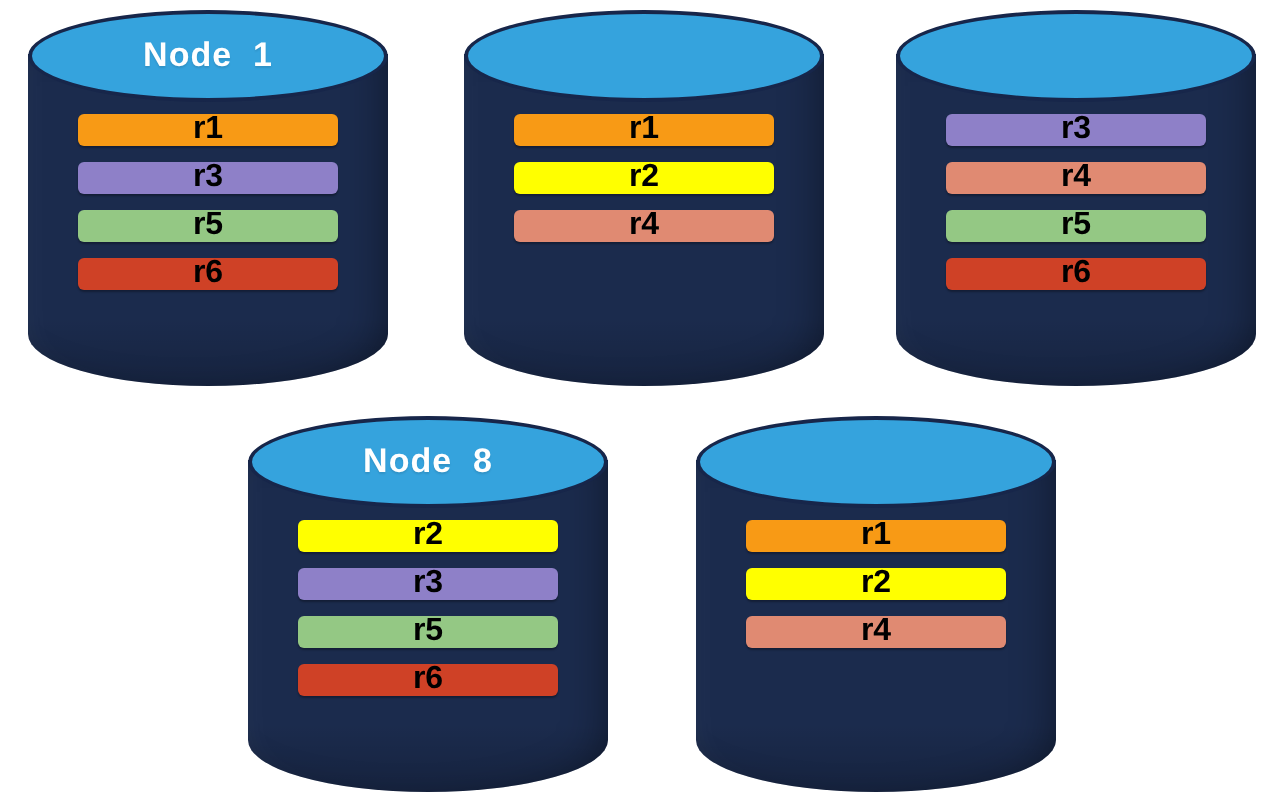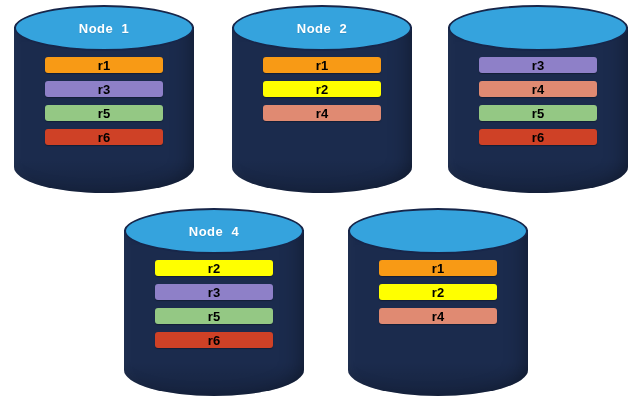--- a/index.html
+++ b/index.html
@@ -65,21 +65,21 @@
   .node-title {
     position: absolute;
     left: 0;
     top: 0;
     width: 180px;
     height: 46px;
     display: flex;
     align-items: center;
     justify-content: center;
     color: #ffffff;
-    font-size: 13px;
+    font-size: 17px;
     font-weight: bold;
     letter-spacing: 0.5px;
     z-index: 4;
     white-space: pre;
     text-shadow: 0 1px 1px rgba(0,0,0,0.10);
   }
 
   
   .records {
     position: absolute;
@@ -87,28 +87,28 @@
     top: 52px;
     width: 180px;
     z-index: 5;
     display: flex;
     flex-direction: column;
     align-items: center;
     gap: 8px;
   }
 
   .record-bar {
-    width: 118px;
+    width: 130px;
     height: 16px;
     border-radius: 3px;
     display: flex;
     align-items: center;
     justify-content: center;
     color: #000000;
-    font-size: 13px;
+    font-size: 16px;
     font-weight: bold;
     line-height: 1;
     box-shadow: 0 1px 1px rgba(0,0,0,0.30);
   }
 
   
   #node-0 { left: 14px;  top: 5px;   }
   #node-1 { left: 232px; top: 5px;   }
   #node-2 { left: 448px; top: 5px;   }
   #node-3 { left: 124px; top: 208px; }
@@ -127,21 +127,20 @@
         <div class="record-bar" style="background: rgb(248, 154, 21);">r1</div>
         <div class="record-bar" style="background: rgb(142, 128, 200);">r3</div>
         <div class="record-bar" style="background: rgb(148, 200, 132);">r5</div>
         <div class="record-bar" style="background: rgb(207, 65, 38);">r6</div>
       </div>
   </div>
 
   <div class="node" id="node-1">
     <div class="cyl-body"></div>
     <div class="cyl-top"></div>
-    <div class="node-title">Node  2</div>
     <div class="records">
         <div class="record-bar" style="background: rgb(248, 154, 21);">r1</div>
         <div class="record-bar" style="background: rgb(255, 255, 0);">r2</div>
         <div class="record-bar" style="background: rgb(224, 138, 114);">r4</div>
       </div>
   </div>
 
   <div class="node" id="node-2">
     <div class="cyl-body"></div>
     <div class="cyl-top"></div>
@@ -149,21 +148,21 @@
         <div class="record-bar" style="background: rgb(142, 128, 200);">r3</div>
         <div class="record-bar" style="background: rgb(224, 138, 114);">r4</div>
         <div class="record-bar" style="background: rgb(148, 200, 132);">r5</div>
         <div class="record-bar" style="background: rgb(207, 65, 38);">r6</div>
       </div>
   </div>
 
   <div class="node" id="node-3">
     <div class="cyl-body"></div>
     <div class="cyl-top"></div>
-    <div class="node-title">Node  4</div>
+    <div class="node-title">Node  8</div>
     <div class="records">
         <div class="record-bar" style="background: rgb(255, 255, 0);">r2</div>
         <div class="record-bar" style="background: rgb(142, 128, 200);">r3</div>
         <div class="record-bar" style="background: rgb(148, 200, 132);">r5</div>
         <div class="record-bar" style="background: rgb(207, 65, 38);">r6</div>
       </div>
   </div>
 
   <div class="node" id="node-4">
     <div class="cyl-body"></div>

